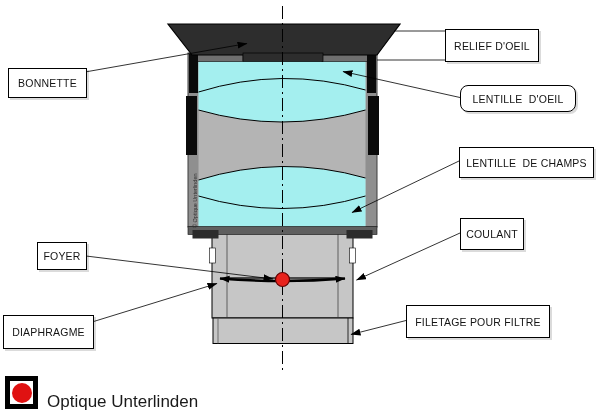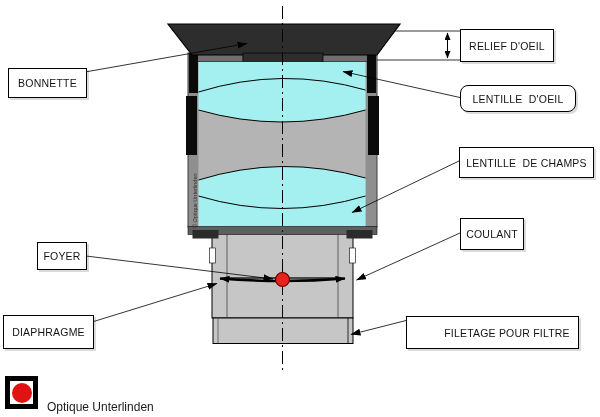--- a/index.html
+++ b/index.html
@@ -17,21 +17,21 @@
   .logo-box{
     position:absolute;left:5px;top:376px;width:33px;height:33px;background:#000;
     display:flex;align-items:center;justify-content:center;
   }
   .logo-inner{
     width:23px;height:23px;background:#fff;
     display:flex;align-items:center;justify-content:center;
   }
   .logo-dot{width:20px;height:20px;border-radius:50%;background:#e01212;}
   .logo-text{
-    position:absolute;left:47px;top:400px;font-size:12px;color:#1a1a1a;
+    position:absolute;left:47px;top:392px;font-size:17px;color:#1a1a1a;
   }
 </style>
 </head>
 <body>
 
 <div class="stage">
 
   <svg width="600" height="417" viewBox="0 0 600 417">
     <defs>
       <marker id="arrE" markerWidth="11" markerHeight="8" refX="9.5" refY="3.5" orient="auto" markerUnits="userSpaceOnUse">
@@ -118,29 +118,29 @@
       <line x1="459" y1="161" x2="352" y2="212.5" marker-end="url(#arrE)"></line>
       <line x1="460" y1="233" x2="356.5" y2="280" marker-end="url(#arrE)"></line>
       <line x1="406" y1="320.5" x2="351" y2="334.5" marker-end="url(#arrE)"></line>
       <line x1="86" y1="256" x2="273" y2="279" marker-end="url(#arrE)"></line>
       <line x1="92" y1="322" x2="217" y2="283.5" marker-end="url(#arrE)"></line>
     </g>
   </svg>
 
   <div class="label" style="left:8px;top:68px;width:77px;height:28px;">BONNETTE</div>
 
-  <div class="label" style="left:460px;top:29px;width:92px;height:31px;">RELIEF D'OEIL</div>
+  <div class="label" style="left:445px;top:29px;width:92px;height:31px;">RELIEF D'OEIL</div>
 
   <div class="label" style="left:460px;top:85px;width:114px;height:25px;border-radius:8px;">LENTILLE  D'OEIL</div>
 
   <div class="label" style="left:460px;top:218px;width:62px;height:30px;">COULANT</div>
 
   <div class="label" style="left:459px;top:147px;width:133px;height:29px;">LENTILLE  DE CHAMPS</div>
 
-  <div class="label" style="left:406px;top:316px;width:142px;height:31px;padding-left:29px;">FILETAGE POUR FILTRE</div>
+  <div class="label" style="left:406px;top:305px;width:142px;height:31px;">FILETAGE POUR FILTRE</div>
 
   <div class="label" style="left:3px;top:315px;width:89px;height:32px;">DIAPHRAGME</div>
 
   <div class="label" style="left:37px;top:242px;width:48px;height:26px;">FOYER</div>
 
   <div class="logo-box">
     <div class="logo-inner">
       <div class="logo-dot"></div>
     </div>
   </div>

